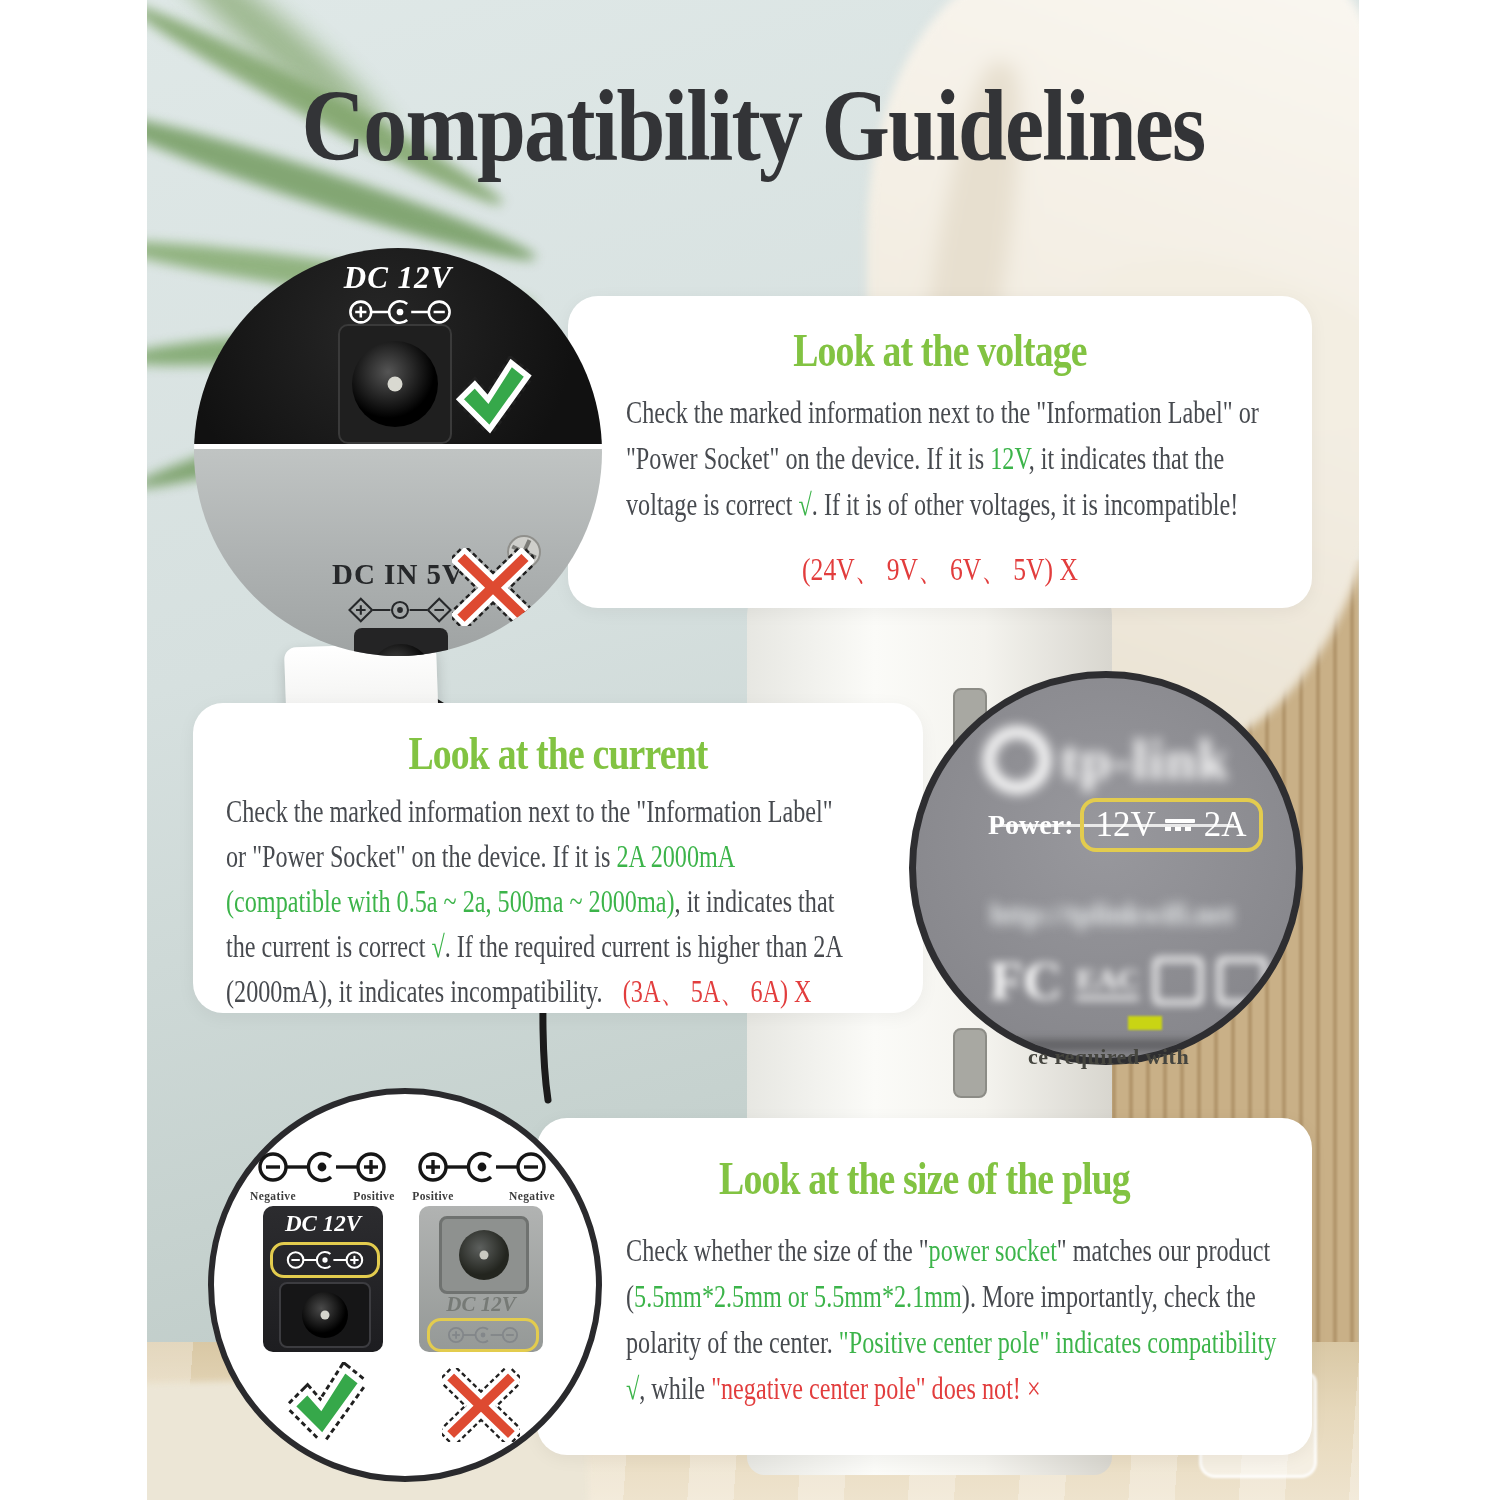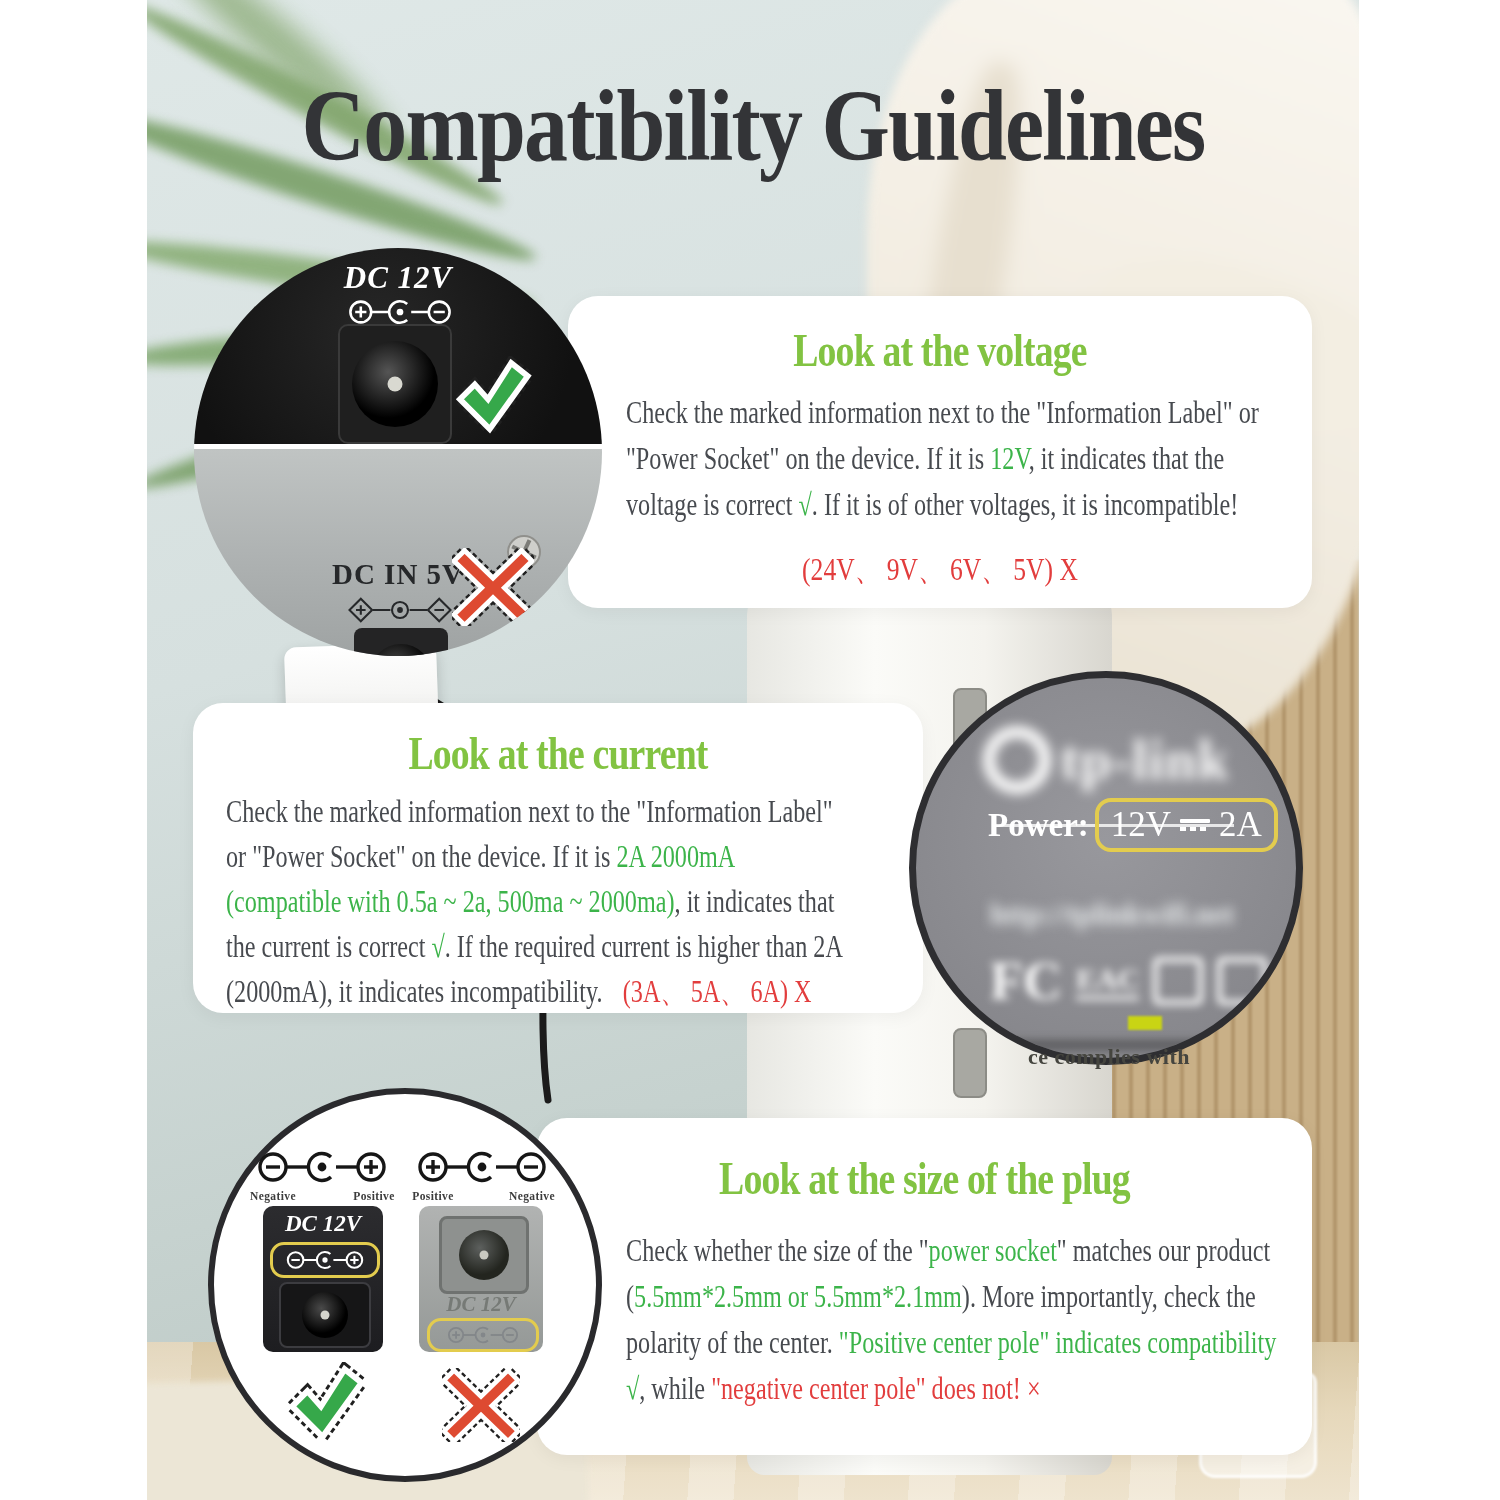--- a/index.html
+++ b/index.html
@@ -71,21 +71,21 @@
 
   
   #circle-label{position:absolute;left:909px;top:671px;width:394px;height:394px;border-radius:50%;
     border:7px solid #2e2e31;box-sizing:border-box;overflow:hidden;z-index:5;
     background:radial-gradient(circle at 50% 42%,#98989d,#88888d 72%,#7e7e83);}
   .tpl-logo-row{position:absolute;left:0;right:0;top:48px;display:flex;justify-content:center;align-items:center;gap:10px;filter:blur(6px);}
   .tpl-mark{width:44px;height:44px;border:12px solid #fff;border-radius:50%;}
   .tpl-brand{color:#fff;font-size:56px;font-weight:bold;letter-spacing:1px;}
   .tpl-line{position:absolute;left:76px;top:146px;width:242px;height:3px;background:#f2f2f2;opacity:.9;}
   .tpl-power-row{position:absolute;left:72px;top:120px;display:flex;align-items:center;color:#fff;}
-  .tpl-bold{font-size:33px;font-weight:bold;color:#fff;}
+  .tpl-bold{font-size:28px;font-weight:bold;color:#fff;}
   .tpl-power-box{margin-left:6px;border:4px solid #e3cc4e;border-radius:16px;padding:3px 12px;display:flex;align-items:center;gap:9px;font-size:35px;color:#fff;}
   .dc-sym{display:inline-block;width:30px;}
   .dc-sym .b1{display:block;height:4px;background:#fff;border-radius:1px;}
   .dc-sym .b2{display:block;height:4px;margin-top:4px;background:repeating-linear-gradient(90deg,#fff 0 6px,transparent 6px 10px);}
   .tpl-access{position:absolute;left:72px;top:172px;}
   .tpl-url{position:absolute;left:74px;top:220px;font-size:29px;font-weight:bold;color:#eceff0;filter:blur(6px);}
   .tpl-certs{position:absolute;left:74px;top:272px;display:flex;align-items:center;gap:14px;filter:blur(4px);color:#fff;}
   .cert-fcc{font-size:54px;font-weight:bold;}
   .cert-eac{font-size:30px;font-weight:bold;border-bottom:4px solid #fff;}
   .cert-box{width:40px;height:38px;border:5px solid #fff;border-radius:6px;}
@@ -246,21 +246,21 @@
     <div class="tpl-certs">
       <span class="cert-fcc">FC</span>
       <span class="cert-eac">EAC</span>
       <span class="cert-box"></span>
       <span class="cert-box"></span>
       <span class="cert-house"></span>
     </div>
     <div class="tpl-highlight"></div>
     <div class="tpl-caption"></div>
   </div>
-  <div id="complies">ce complies with</div>
+  <div id="complies">ce required with</div>
 
   <div id="circle-pol">
     <svg class="abs" style="left:38px;top:52px;" width="140" height="42" viewBox="0 0 140 40">
       <g fill="none" stroke="#161616" stroke-width="3.4">
         <circle cx="21" cy="20" r="13"></circle>
           <line x1="14" y1="20" x2="28" y2="20"></line>
         <line x1="34" y1="20" x2="56" y2="20"></line>
         <path d="M79,10 A13.5,13.5 0 1 0 79,30"></path>
         <line x1="84" y1="20" x2="106" y2="20"></line>
         <circle cx="119" cy="20" r="13"></circle>

